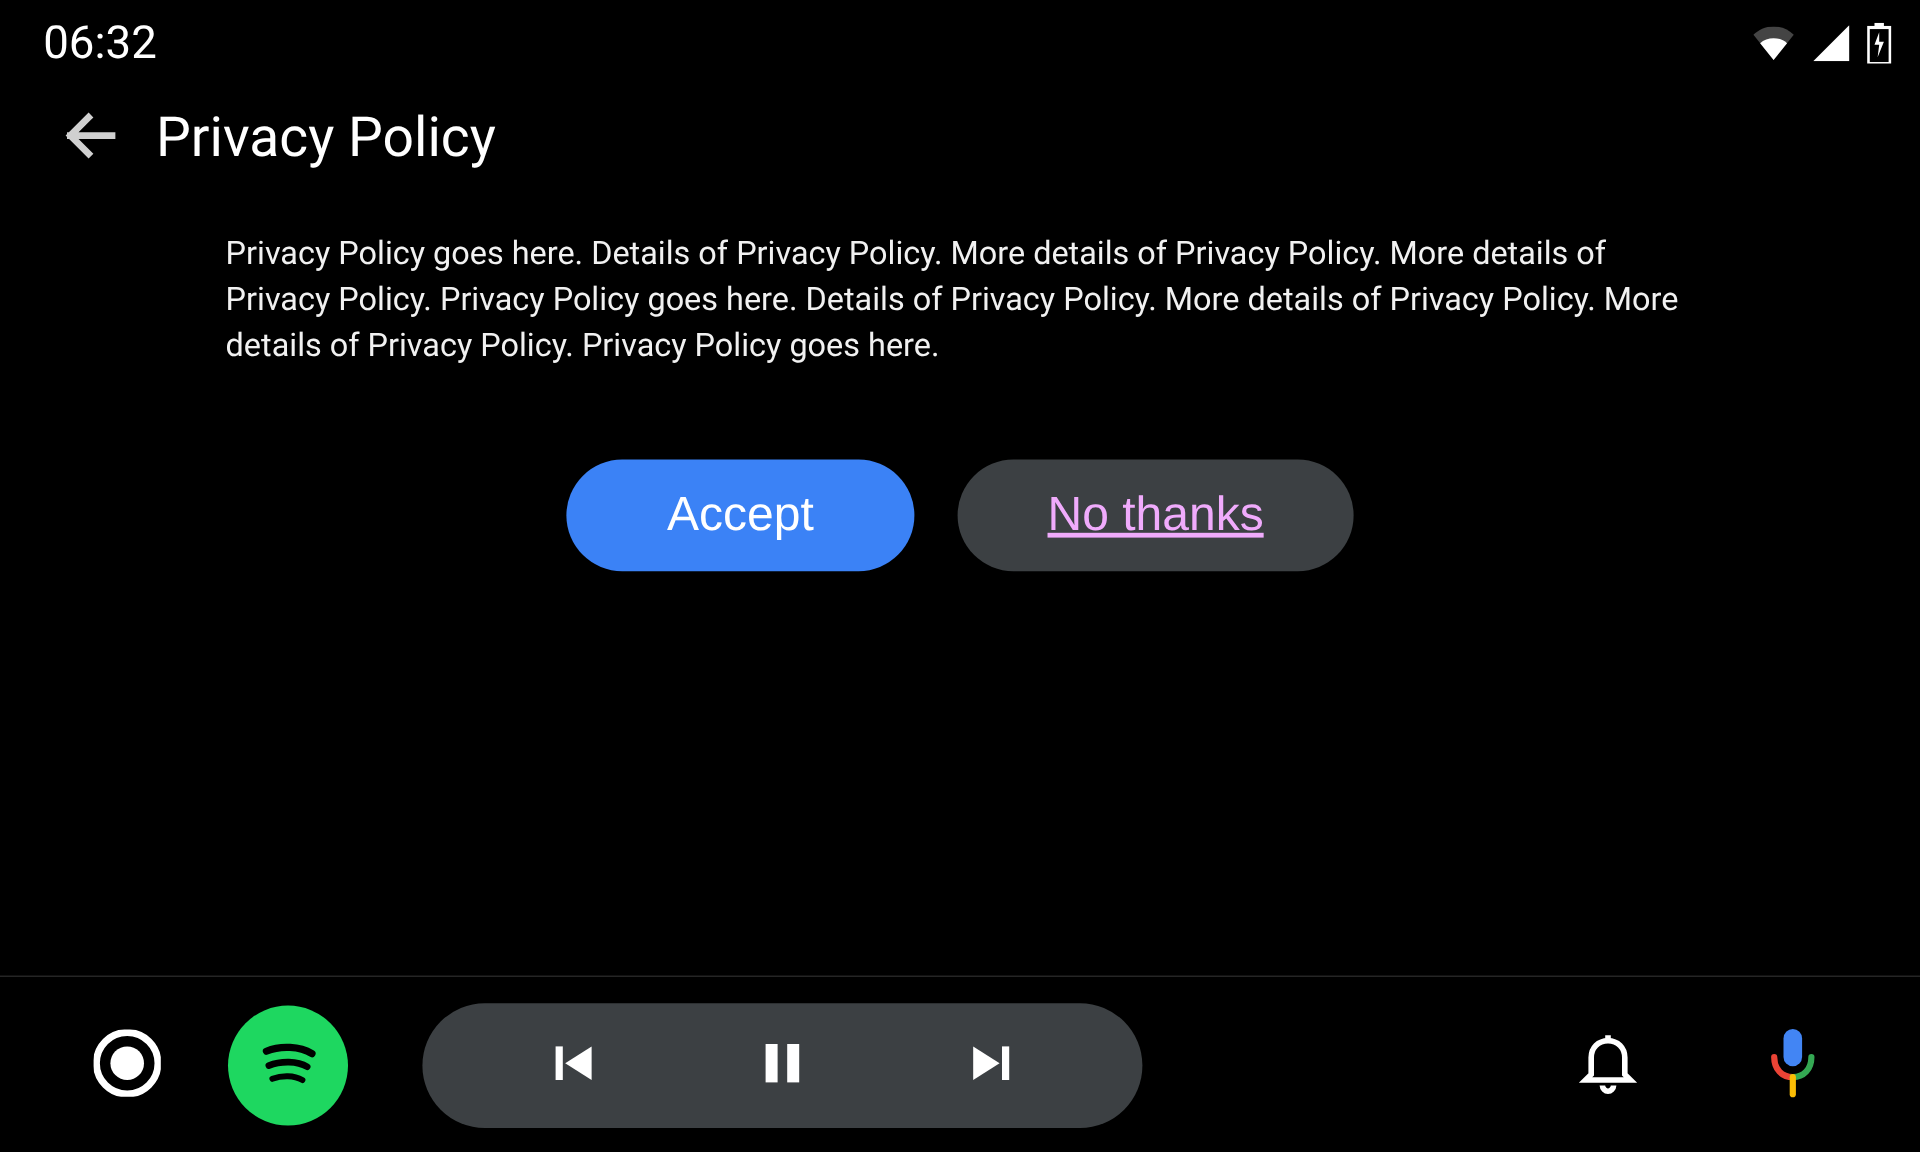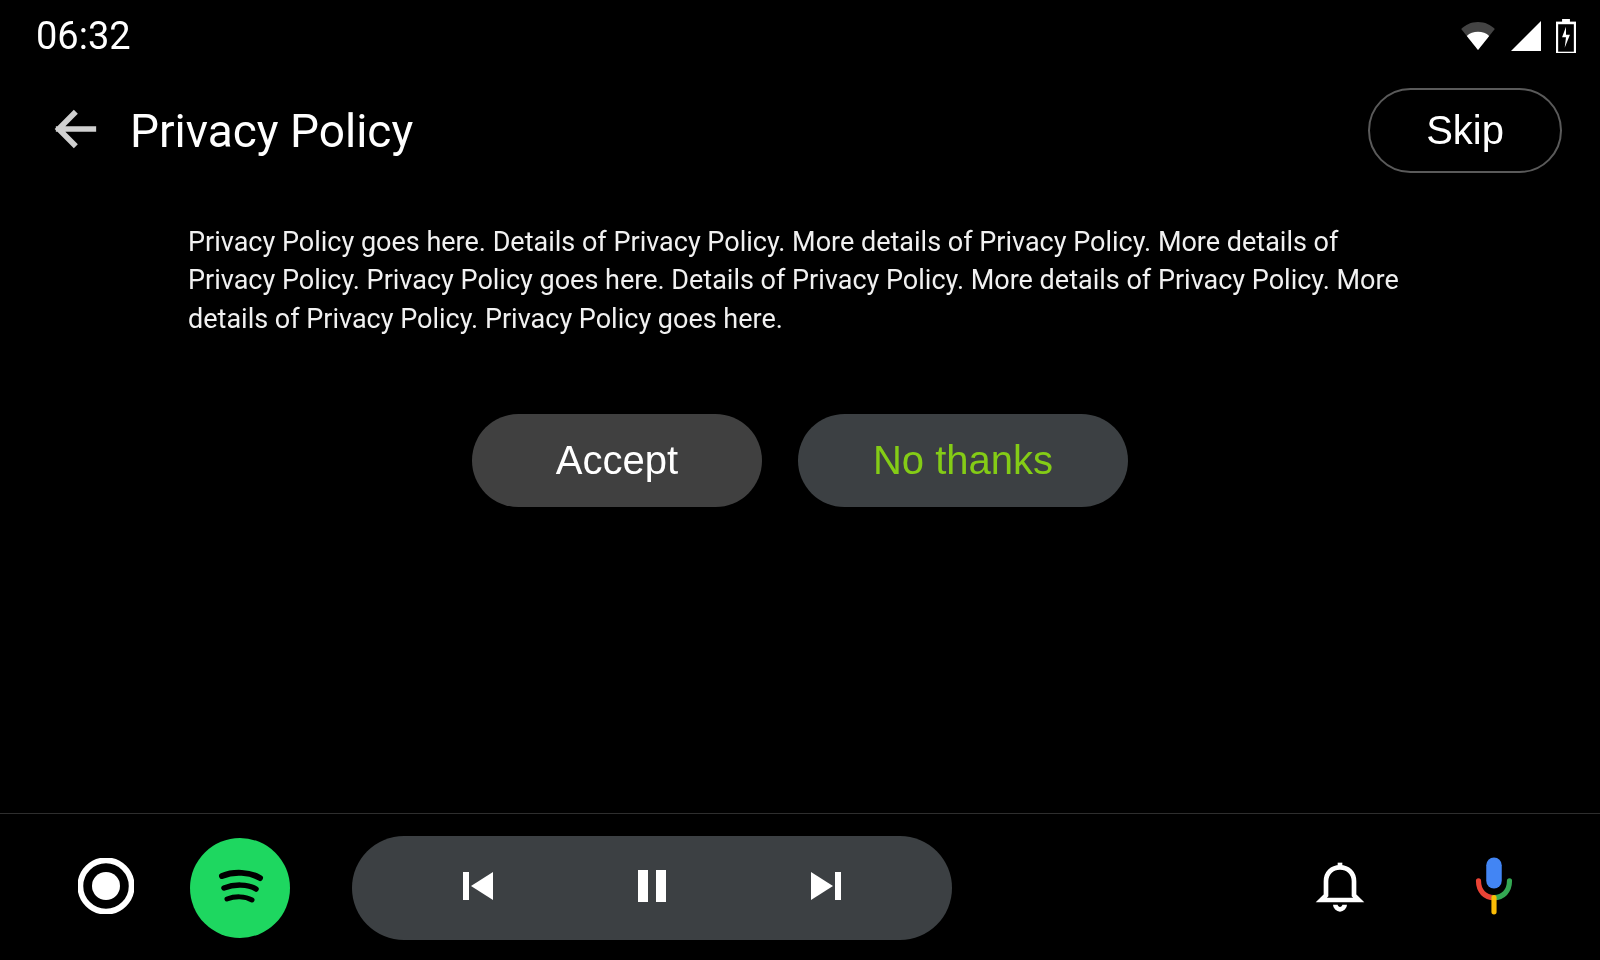--- a/index.html
+++ b/index.html
@@ -85,27 +85,28 @@
     .btn {
       border: none;
       border-radius: 60px;
       padding: 24px 58px;
       font-size: 40px;
       font-weight: 500;
       cursor: pointer;
       min-width: 290px;
     }
     .btn-primary {
-      background: #404040;
+      background: #3b82f6;
       color: #fff;
     }
     .btn-secondary {
       background: #3c4043;
-      color: #84cc16;
+      color: #f0abfc;
       min-width: 330px;
+      text-decoration: underline;
     }
 
     
     .divider {
       position: absolute;
       left: 0;
       right: 0;
       bottom: 146px;
       height: 1px;
       background: #2e2e2e;
@@ -209,23 +210,20 @@
   <div class="back-area">
     <div class="back-btn">
       <span>
         <svg width="52" height="52" viewBox="0 0 24 24" fill="none">
           <path d="M20 12 L4 12 M11 5 L4 12 L11 19" stroke="#d0d0d0" stroke-width="2.6" stroke-linecap="square"></path>
         </svg>
       </span>
     </div>
     <span class="header-title">Privacy Policy</span>
   </div>
-  <button class="skip-btn">
-    <span>Skip</span>
-  </button>
 </div>
 
 <div class="body-text">Privacy Policy goes here. Details of Privacy Policy. More details of Privacy Policy. More details of Privacy Policy. Privacy Policy goes here. Details of Privacy Policy. More details of Privacy Policy. More details of Privacy Policy. Privacy Policy goes here.</div>
 
 <div class="actions">
   <button class="btn btn-primary">
     <span>Accept</span>
   </button>
   <button class="btn btn-secondary">
     <span>No thanks</span>

